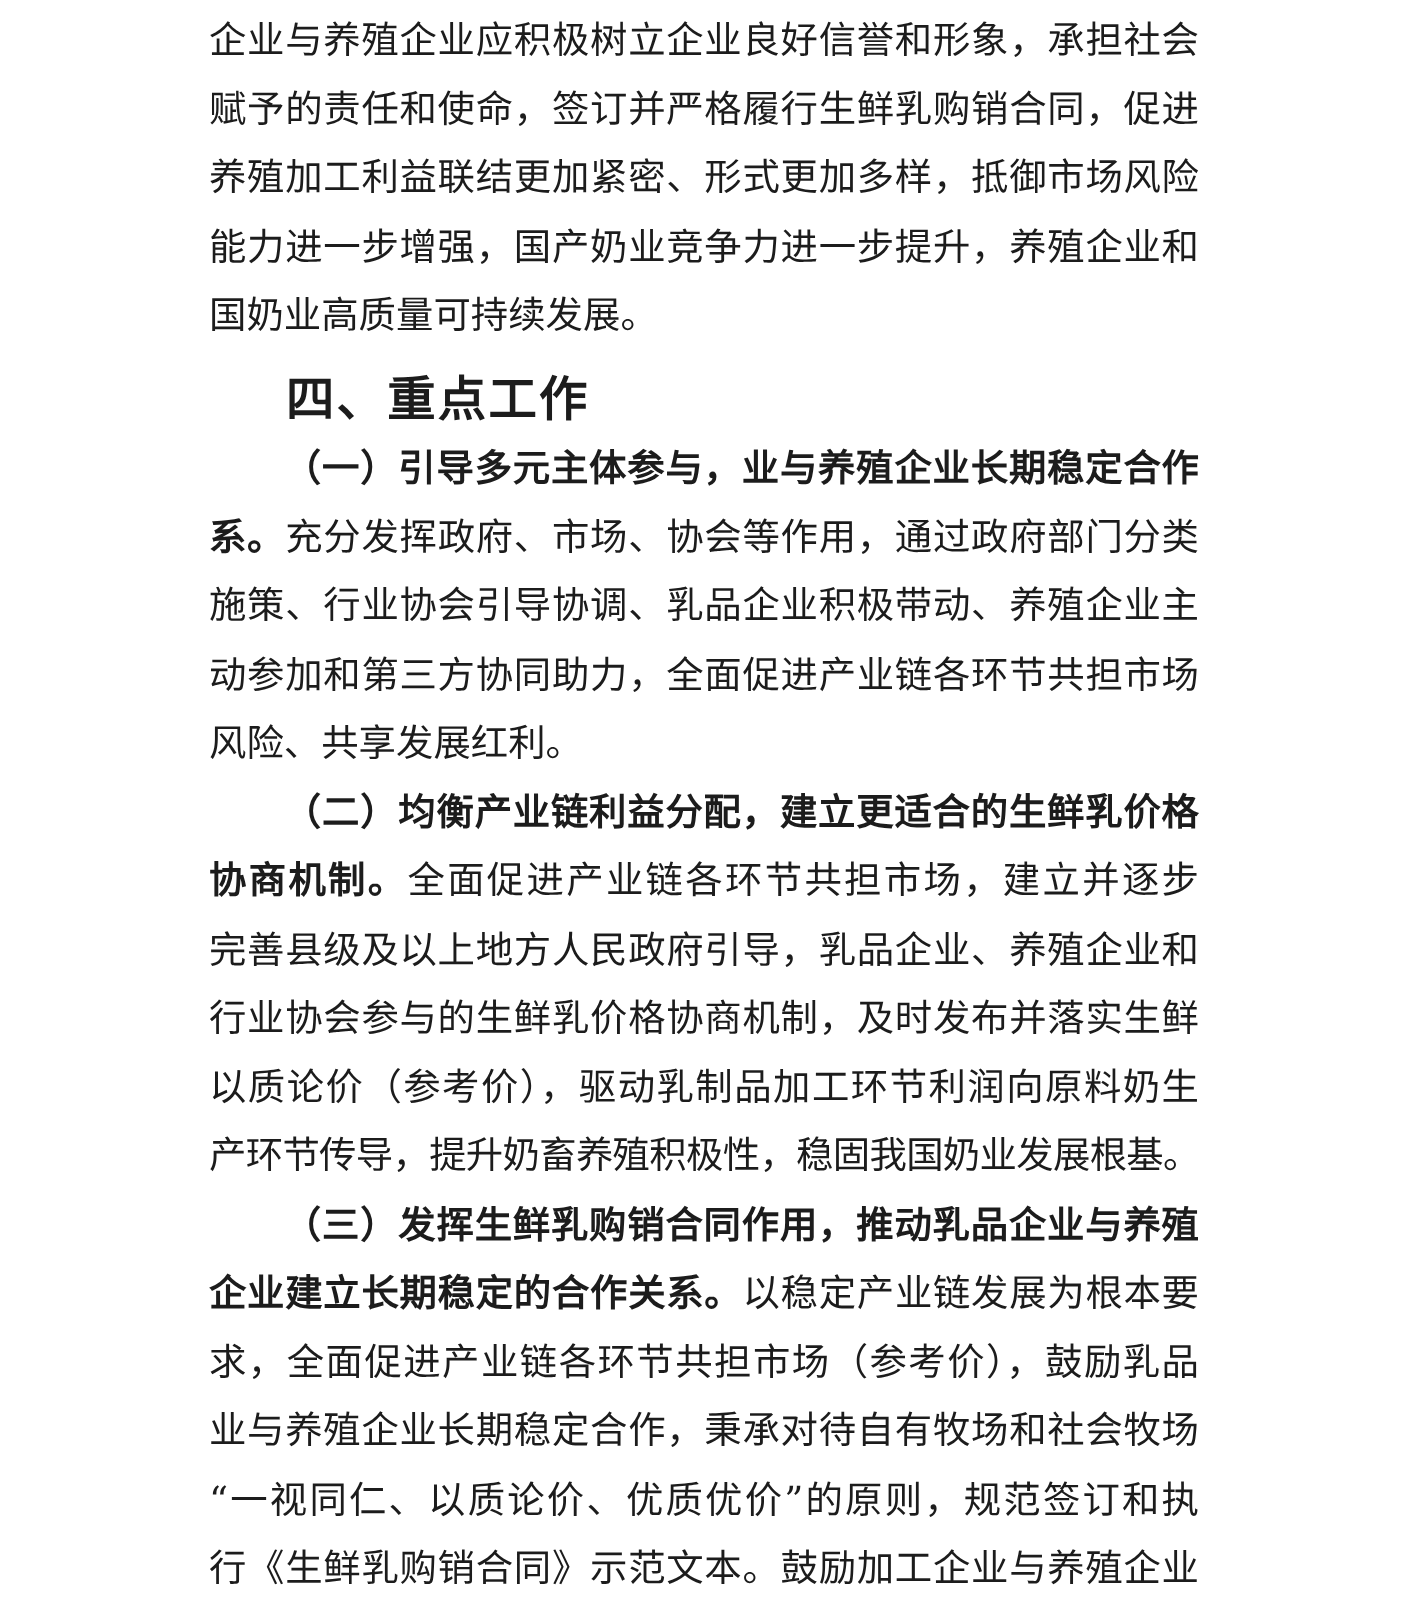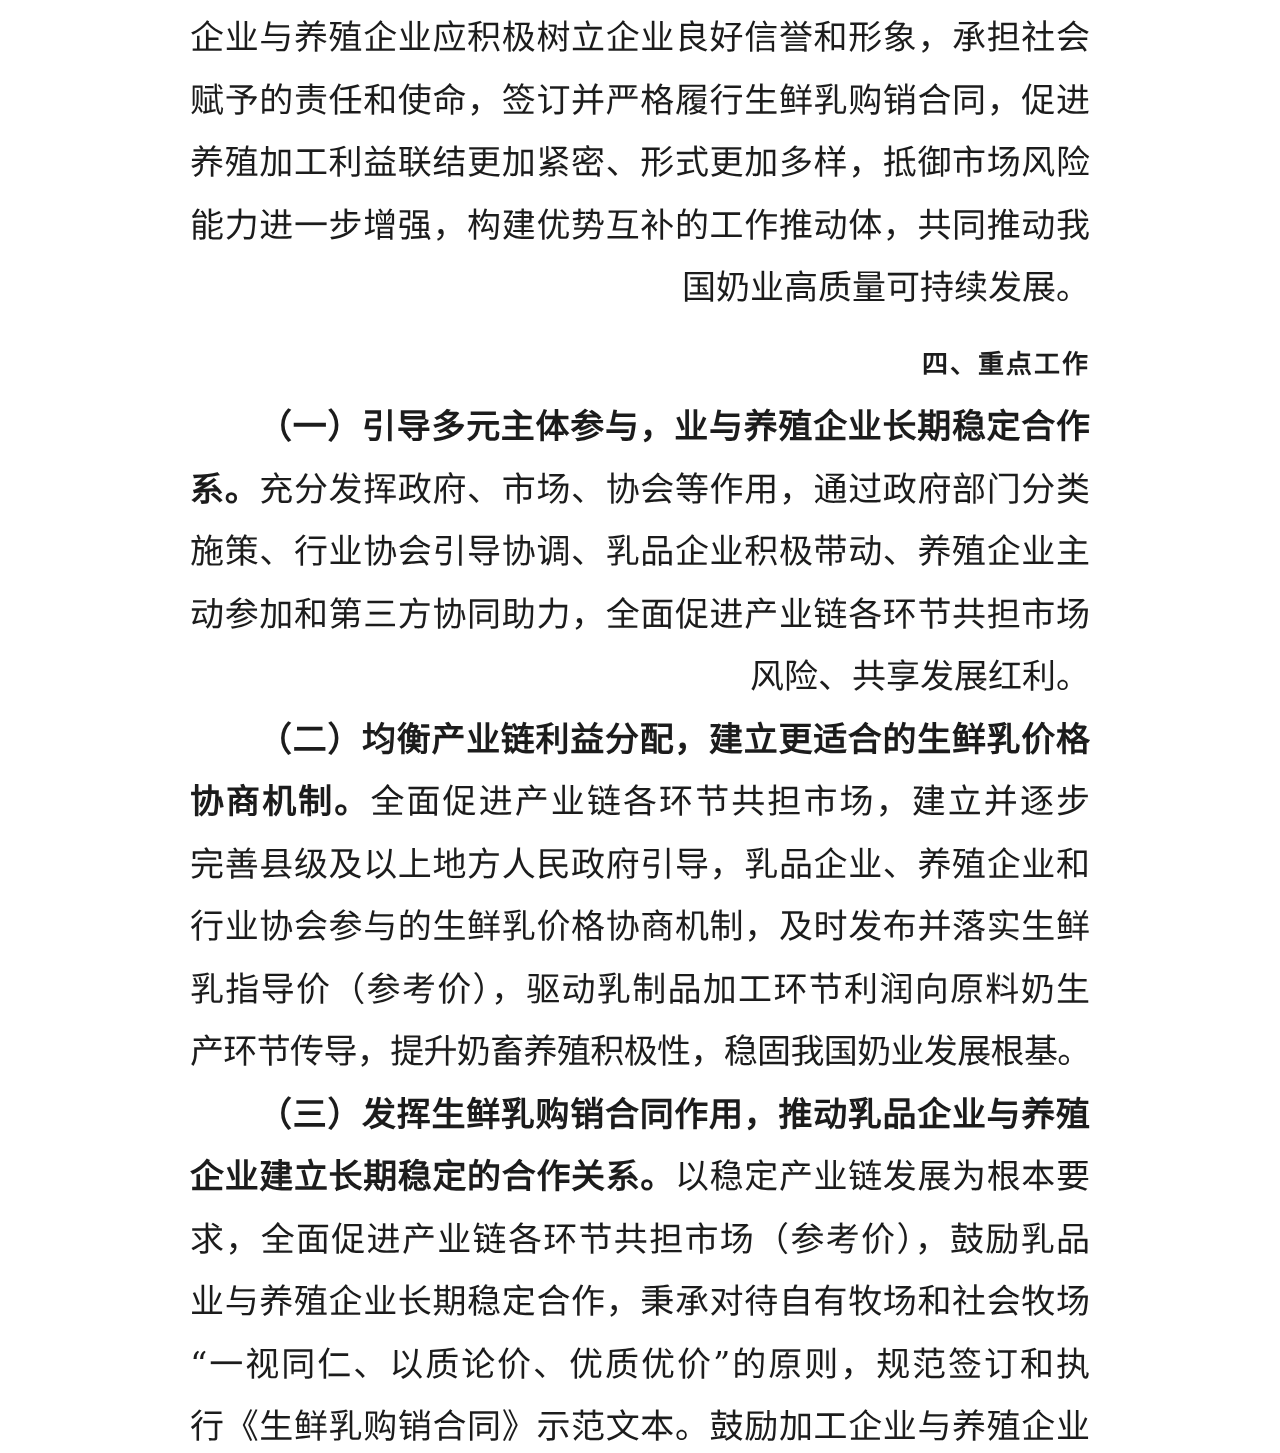--- a/index.html
+++ b/index.html
@@ -20,69 +20,68 @@
     top: 6px;
     width: 900px;
     color: #1c1c1c;
     font-family: "DejaVu Serif", "Liberation Serif", serif;
     font-size: 34px;
   }
   .line {
     height: 62.5px;
     line-height: 62.5px;
     overflow: hidden;
-    text-align: right;
   }
   .just {
     text-align: justify;
     text-align-last: justify;
   }
   .indent {
     text-indent: 68px;
   }
   .tight {
     letter-spacing: -1.3px;
   }
   .b {
     font-weight: bold;
   }
   .heading {
     font-family: "DejaVu Sans", "Liberation Sans", sans-serif;
     font-weight: bold;
-    font-size: 26px;
+    font-size: 44px;
     text-indent: 70px;
     margin-top: 14px;
     letter-spacing: 2px;
   }
 </style>
 </head>
 <body>
 
 <div class="page">
   <div class="textblock">
 
     <div class="line just"><span>企业与养殖企业应积极树立企业良好信誉和形象，承担社会</span></div>
     <div class="line just"><span>赋予的责任和使命，签订并严格履行生鲜乳购销合同，促进</span></div>
     <div class="line just"><span>养殖加工利益联结更加紧密、形式更加多样，抵御市场风险</span></div>
-    <div class="line just"><span>能力进一步增强，构建优势互补的工作推动体，共同推动我</span></div>
+    <div class="line just"><span>能力进一步增强，国产奶业竞争力进一步提升，养殖企业和</span></div>
     <div class="line"><span>国奶业高质量可持续发展。</span></div>
 
     <div class="line heading"><span>四、重点工作</span></div>
 
     <div class="line just indent"><span class="b">（一）引导多元主体参与，业与养殖企业长期稳定合作</span></div>
     <div class="line just"><span class="b">系。</span><span>充分发挥政府、市场、协会等作用，通过政府部门分类</span></div>
     <div class="line just"><span>施策、行业协会引导协调、乳品企业积极带动、养殖企业主</span></div>
     <div class="line just"><span>动参加和第三方协同助力，全面促进产业链各环节共担市场</span></div>
     <div class="line"><span>风险、共享发展红利。</span></div>
 
     <div class="line just indent"><span class="b">（二）均衡产业链利益分配，建立更适合的生鲜乳价格</span></div>
     <div class="line just"><span class="b">协商机制。</span><span>全面促进产业链各环节共担市场，建立并逐步</span></div>
     <div class="line just"><span>完善县级及以上地方人民政府引导，乳品企业、养殖企业和</span></div>
     <div class="line just"><span>行业协会参与的生鲜乳价格协商机制，及时发布并落实生鲜</span></div>
-    <div class="line just"><span>乳指导价（参考价），驱动乳制品加工环节利润向原料奶生</span></div>
+    <div class="line just"><span>以质论价（参考价），驱动乳制品加工环节利润向原料奶生</span></div>
     <div class="line just tight"><span>产环节传导，提升奶畜养殖积极性，稳固我国奶业发展根基。</span></div>
 
     <div class="line just indent"><span class="b">（三）发挥生鲜乳购销合同作用，推动乳品企业与养殖</span></div>
     <div class="line just"><span class="b">企业建立长期稳定的合作关系。</span><span>以稳定产业链发展为根本要</span></div>
     <div class="line just"><span>求，全面促进产业链各环节共担市场（参考价），鼓励乳品企</span></div>
     <div class="line just"><span>业与养殖企业长期稳定合作，秉承对待自有牧场和社会牧场</span></div>
     <div class="line just"><span>“一视同仁、以质论价、优质优价”的原则，规范签订和执</span></div>
     <div class="line just"><span>行《生鲜乳购销合同》示范文本。鼓励加工企业与养殖企业</span></div>
 
   </div>

